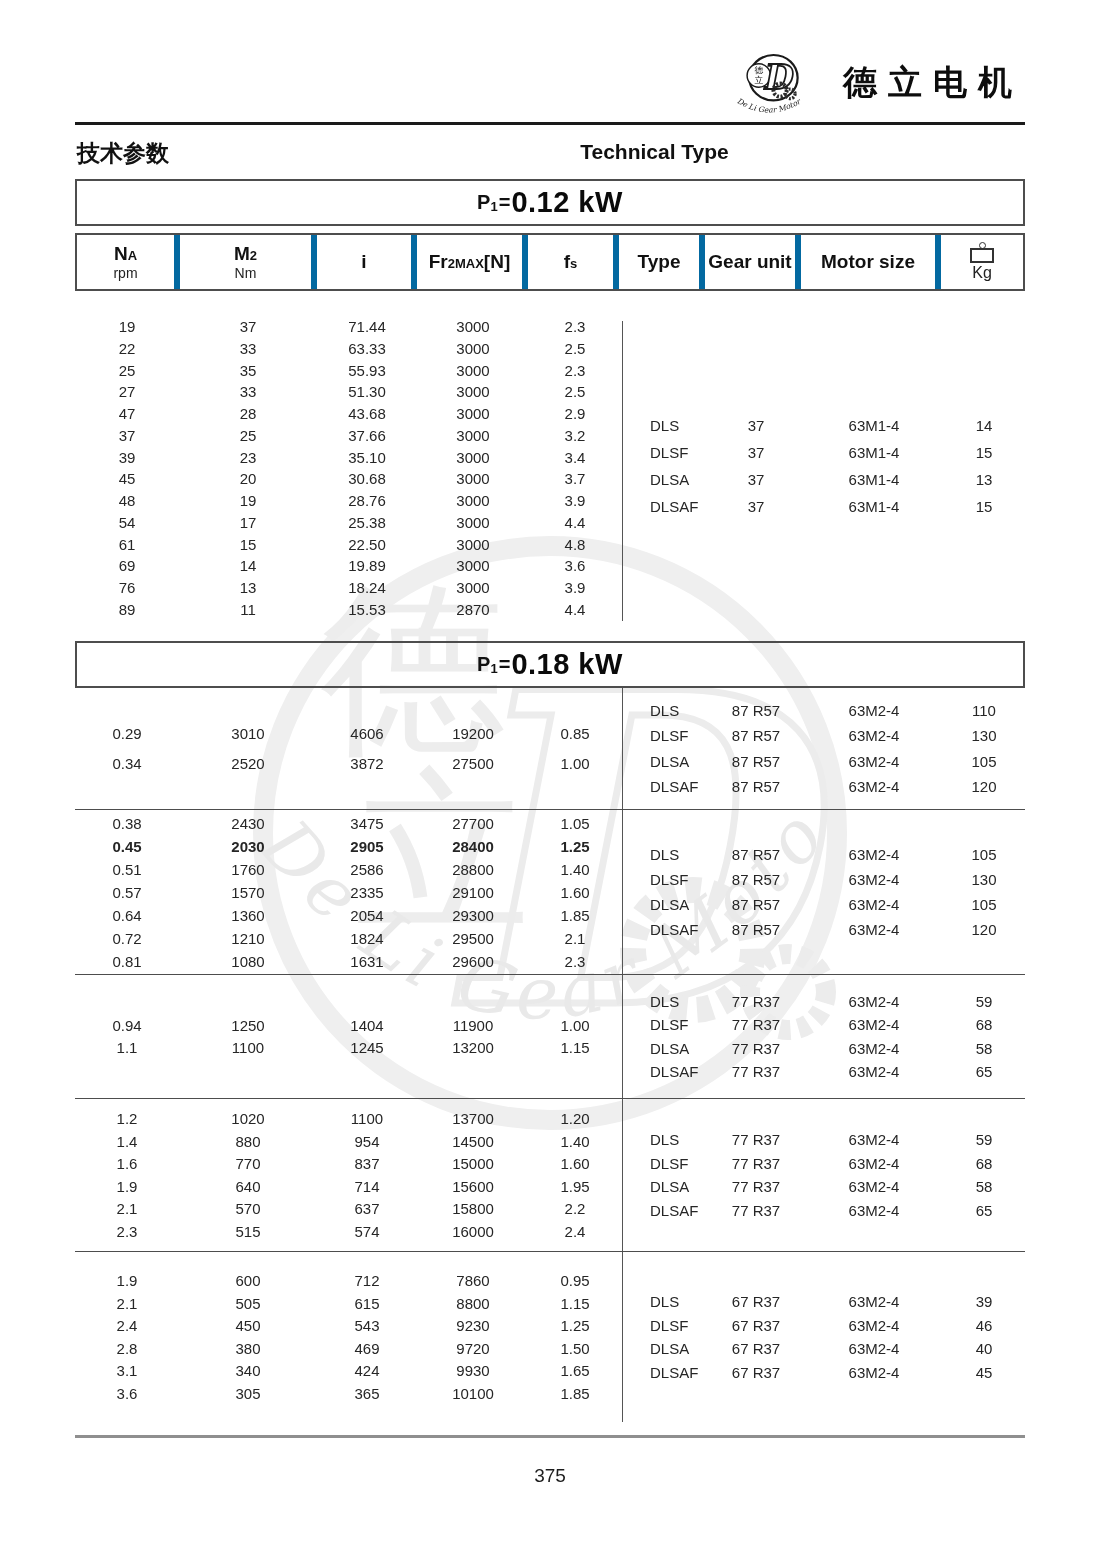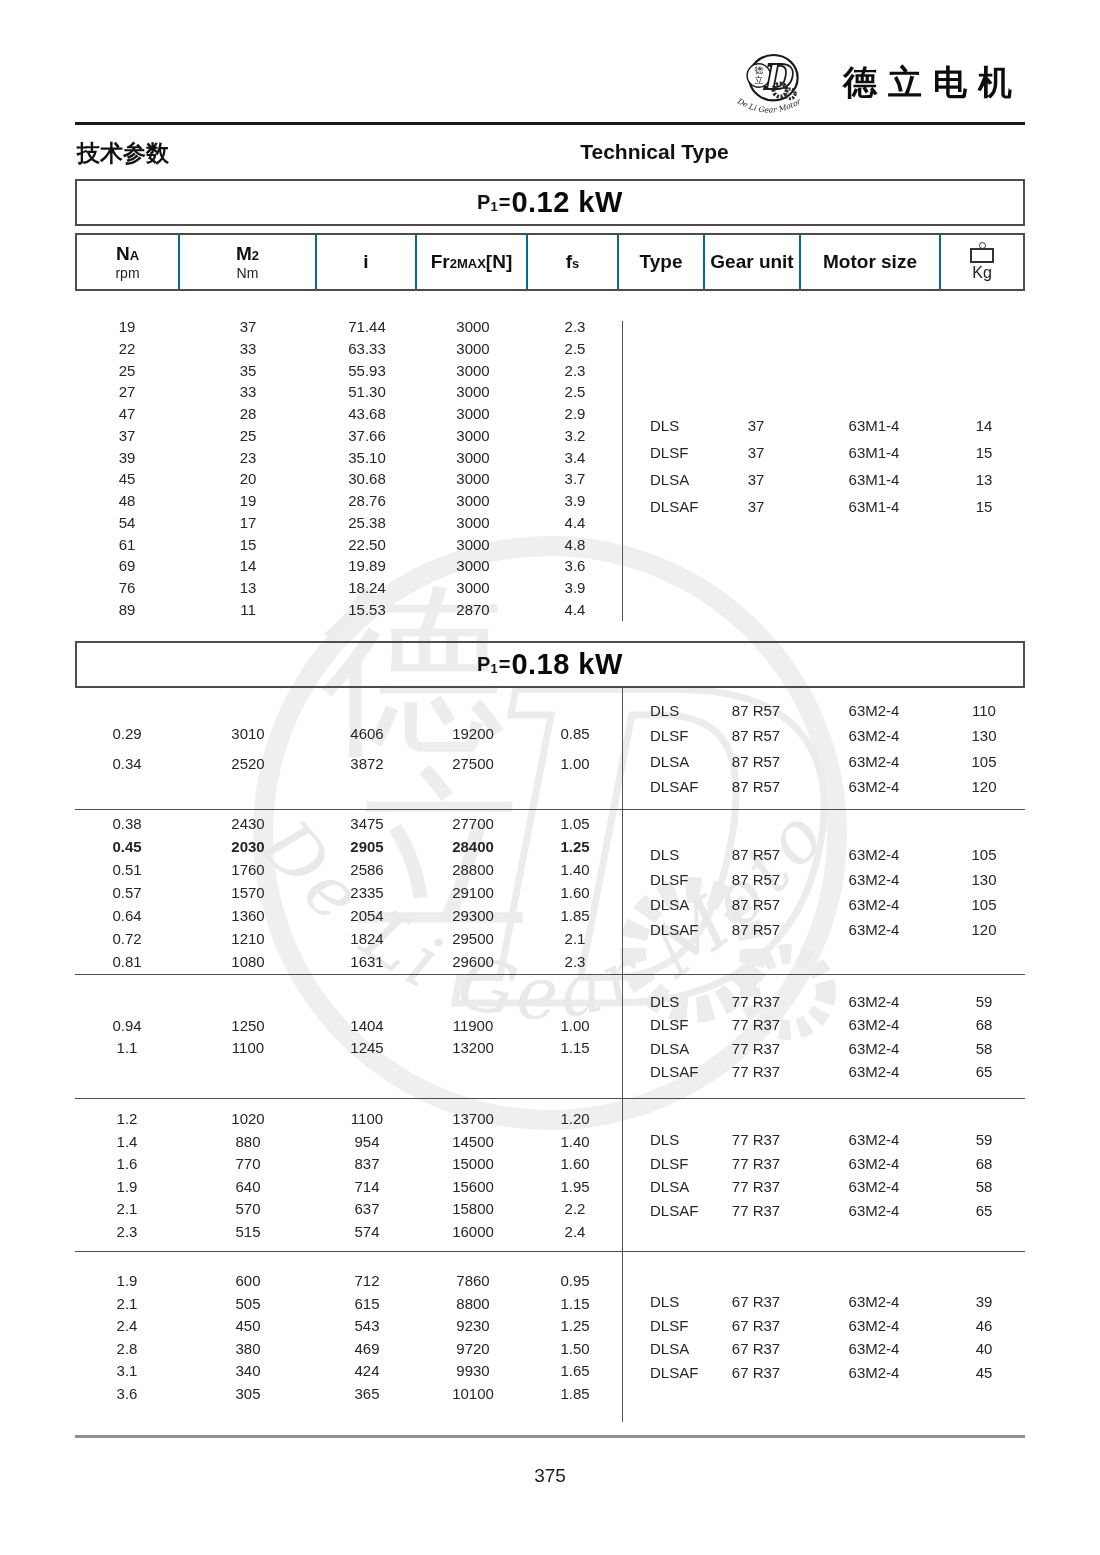--- a/index.html
+++ b/index.html
@@ -25,21 +25,21 @@
 
   
   .banner{height:47px;border:2px solid #4d4d4d;display:flex;align-items:center;justify-content:center;background:transparent;}
   .bp{font-size:20px;font-weight:bold;color:#111;}
   .bsub{font-size:13px;font-weight:bold;position:relative;top:4px;color:#111;}
   .beq{font-size:20px;font-weight:bold;color:#111;margin:0 1px;}
   .bval{font-size:29px;font-weight:800;color:#0a0a0a;letter-spacing:.5px;}
 
   
   .thead{margin-top:7px;height:58px;border:2px solid #4d4d4d;display:flex;}
-  .th{border-right:2px solid #0369a1;display:flex;flex-direction:column;align-items:center;justify-content:center;line-height:1.15;}
+  .th{border-right:6px solid #0369a1;display:flex;flex-direction:column;align-items:center;justify-content:center;line-height:1.15;}
   .th:last-child{border-right:none;}
   .thmain{font-size:19px;font-weight:bold;color:#111;}
   .hsm{font-size:13px;font-weight:bold;}
   .thunit{font-size:14px;color:#222;}
   .w0{width:103px}.w1{width:137px}.w2{width:100px}.w3{width:111px}.w4{width:91px}
   .w5{width:86px}.w6{width:96px}.w7{width:140px}.w8{flex:1;}
   .kgicon{margin-bottom:1px;}
   .kgknob{width:7px;height:7px;border:1.5px solid #333;border-radius:50%;margin:0 auto;background:#fff;}
   .kgbody{width:24px;height:15px;border:2px solid #333;margin-top:-1px;background:transparent;}
   .kglabel{font-size:16px;font-weight:normal;}

